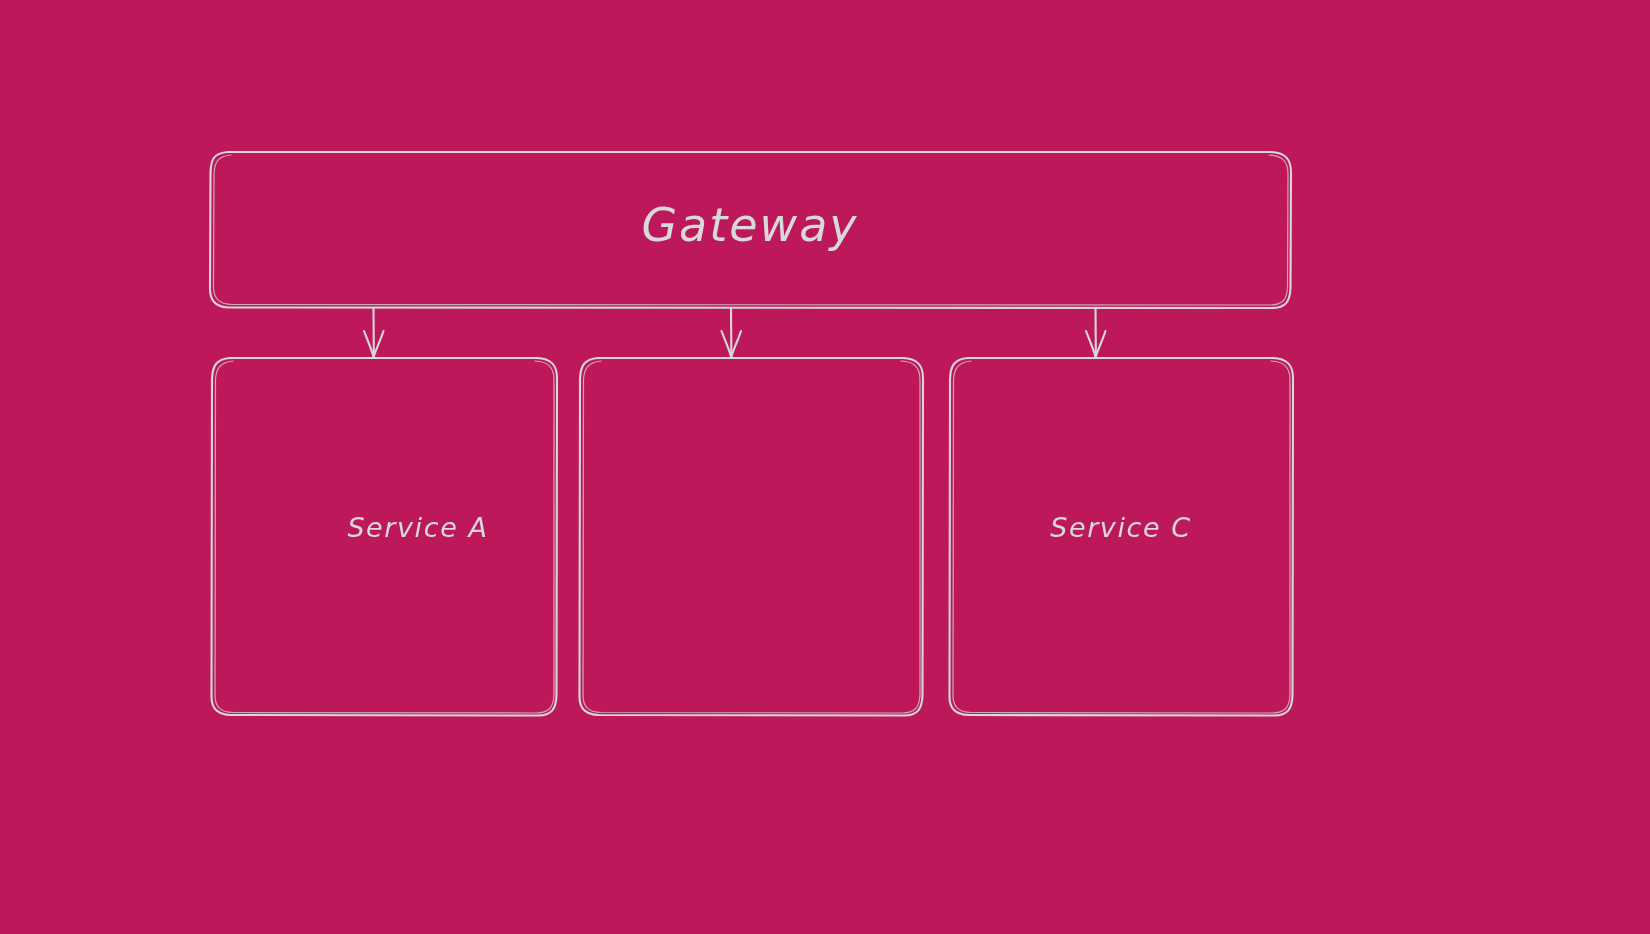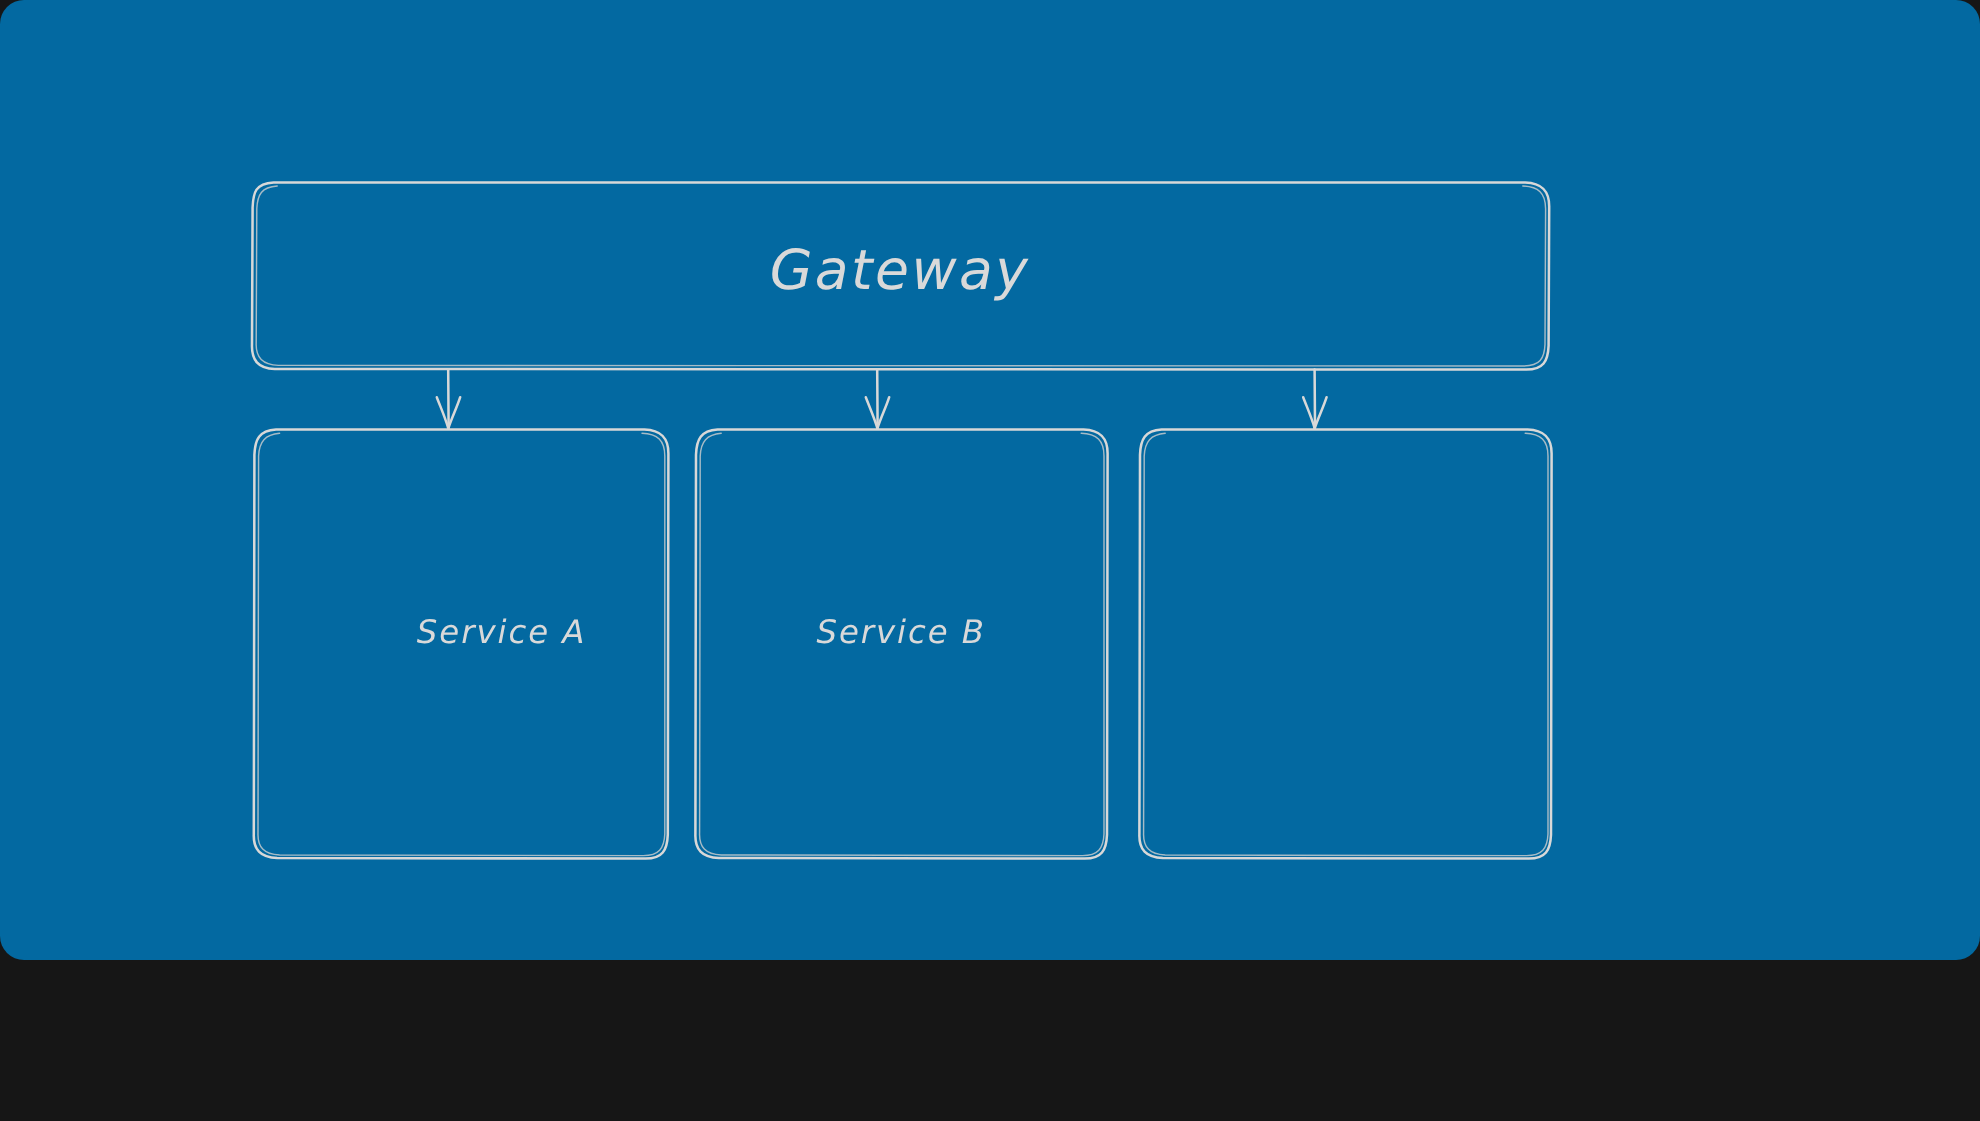--- a/index.html
+++ b/index.html
@@ -10,23 +10,22 @@
   }
   body {
     width: 1650px;
     height: 934px;
     overflow: hidden;
     font-family: "DejaVu Sans", sans-serif;
   }
   #canvas {
     position: relative;
     width: 1650px;
-    height: 800px;
-    background: #0369a1;
-    border-radius: 20px;
+    height: 934px;
+    background: #be185d;
   }
   #sketch {
     position: absolute;
     left: 0;
     top: 0;
     width: 1650px;
     height: 934px;
   }
   .node-label {
     position: absolute;
@@ -163,21 +162,21 @@
                C 1285 713 1289.5 707 1290 695
                L 1290 380
                C 1290 367 1284 361.5 1271 361" fill="none" stroke="#cfcfcf" stroke-width="1.2" stroke-linecap="round" stroke-linejoin="round" opacity="0.8"></path>
     </g>
   </svg>
 
   <div class="node-label" id="gateway-label">Gateway</div>
 
   <div class="node-label service-label" id="service-a-label">Service A</div>
 
-  <div class="node-label service-label" id="service-b-label">Service B</div>
 
+  <div class="node-label service-label" id="service-c-label">Service C</div>
 
   <div class="hit" style="left:210px; top:151px; width:1081px; height:157px;"></div>
   <div class="hit" style="left:212px; top:357px; width:345px; height:359px;"></div>
   <div class="hit" style="left:580px; top:357px; width:343px; height:359px;"></div>
   <div class="hit" style="left:950px; top:357px; width:343px; height:359px;"></div>
 
 </div>
 
 </body></html>

